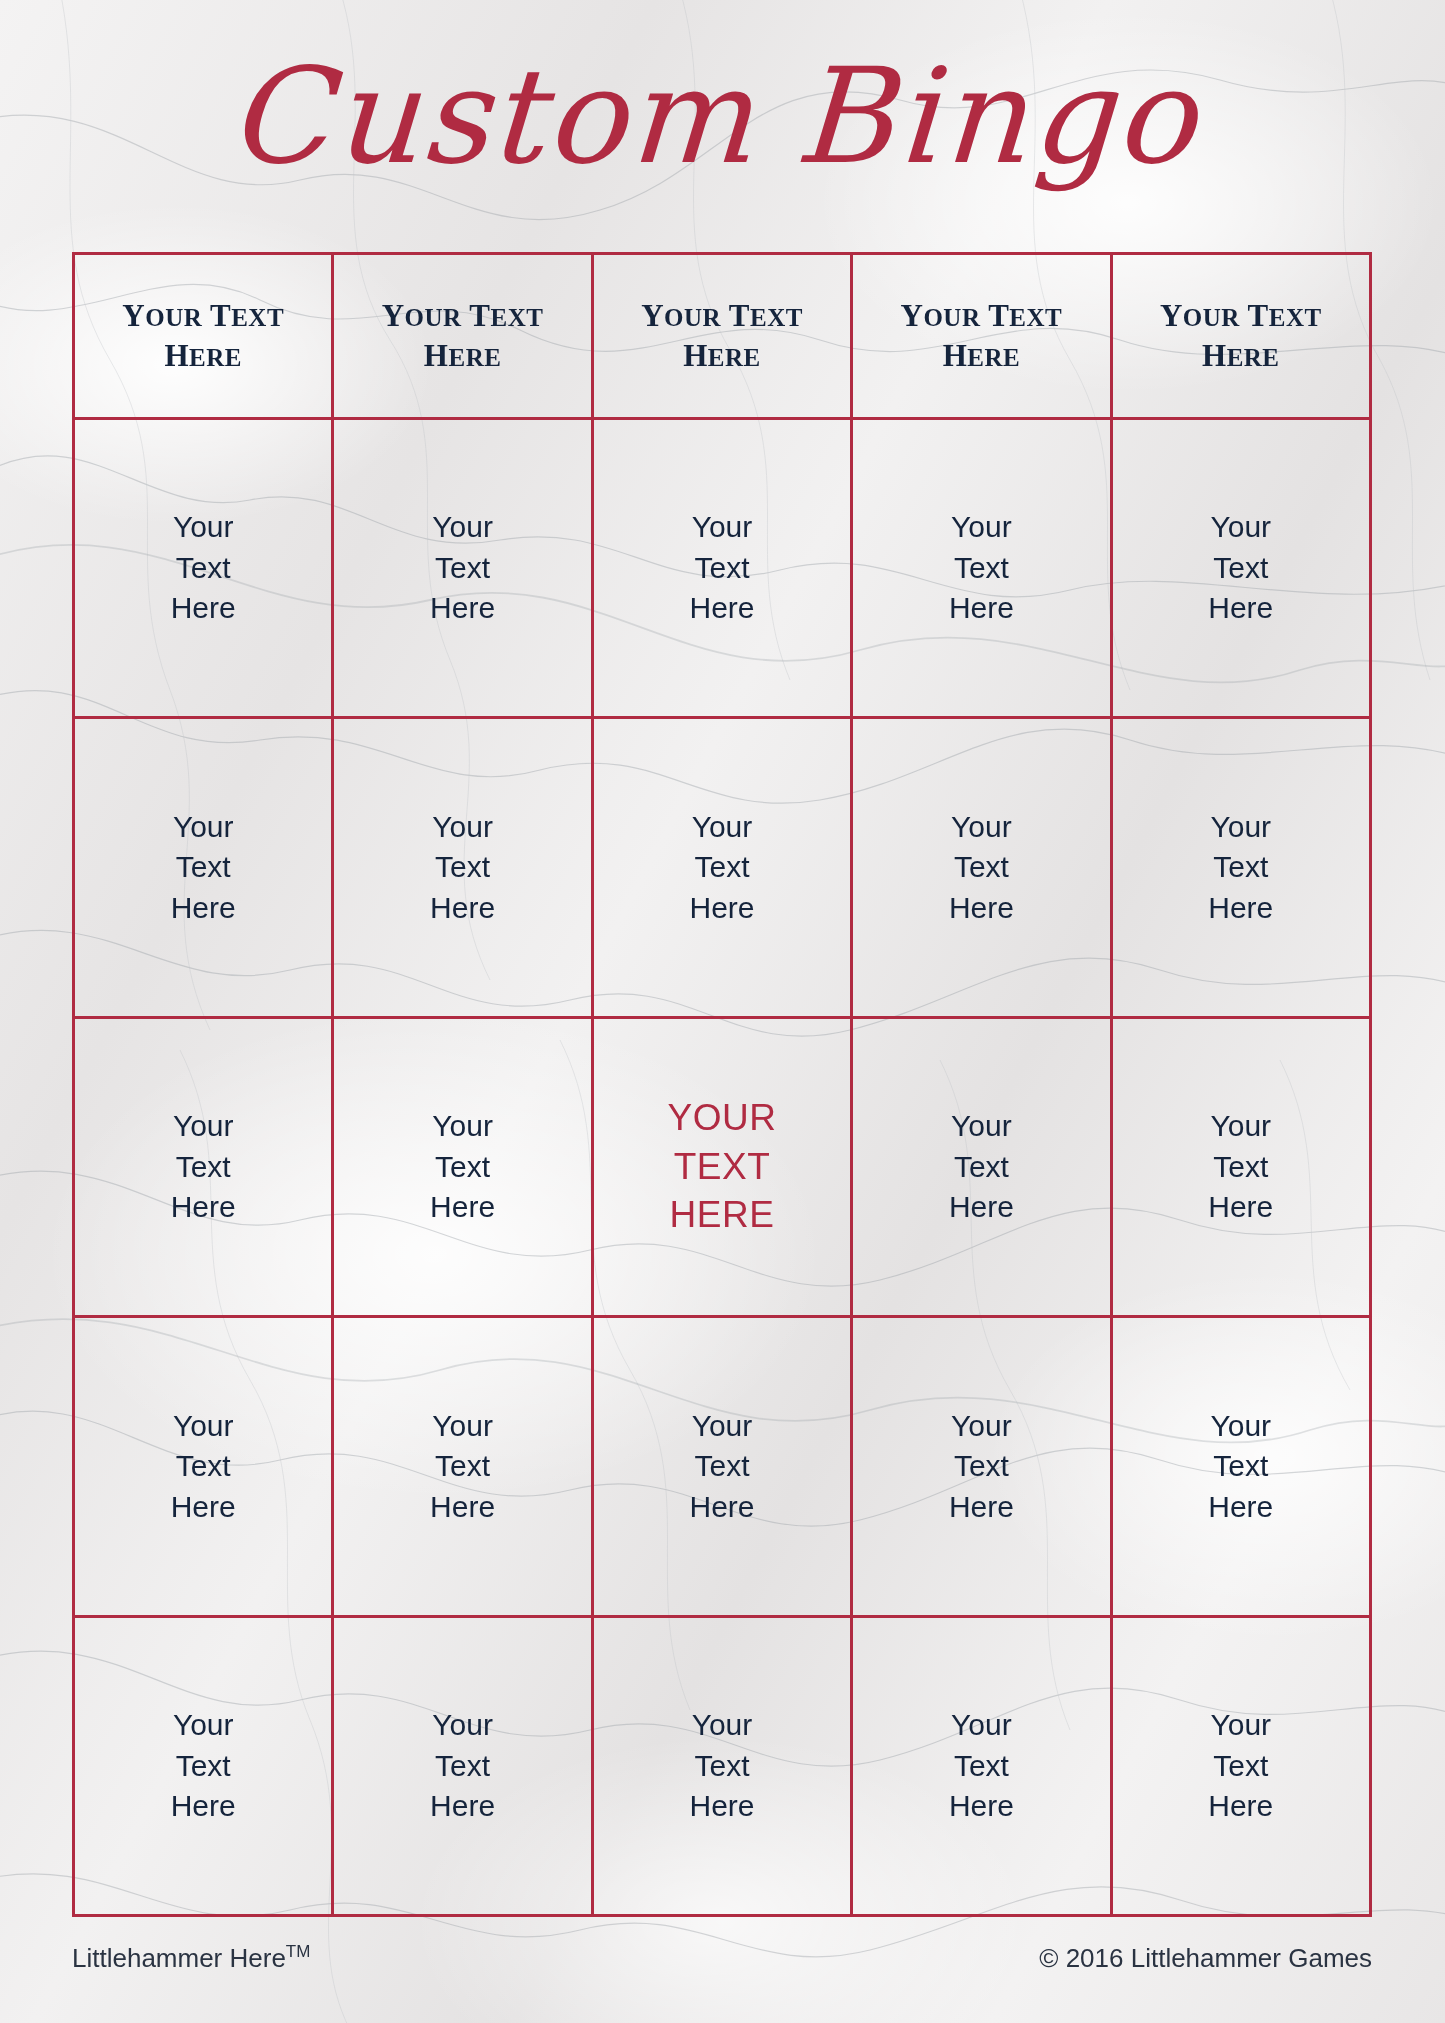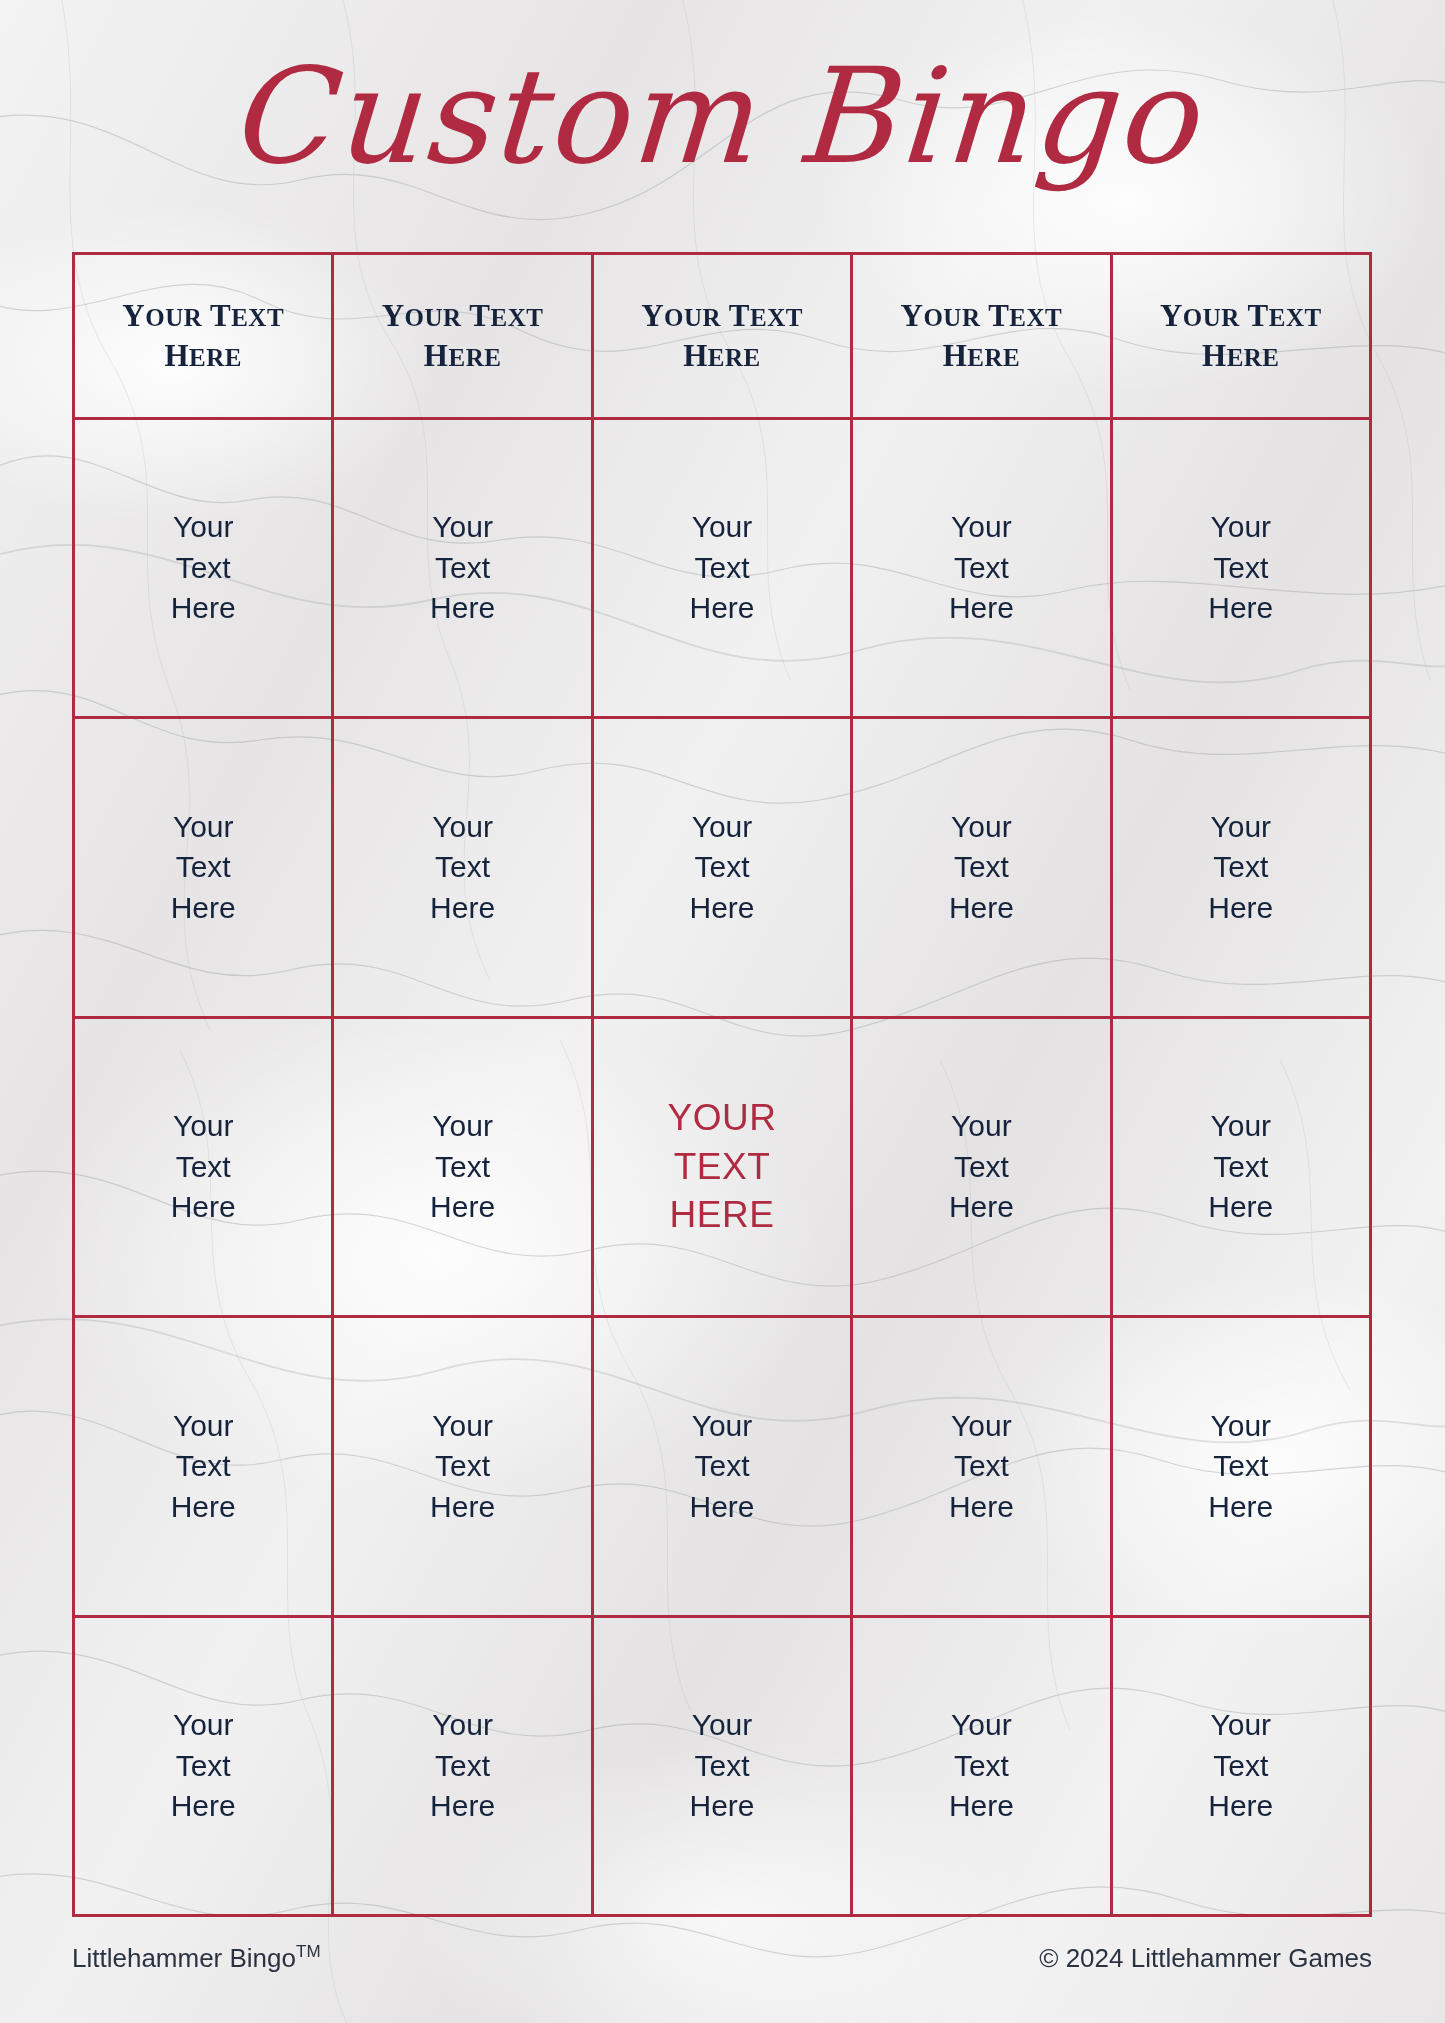--- a/index.html
+++ b/index.html
@@ -257,17 +257,17 @@
     <div class="cell body-cell">
         <span class="btxt">Your<br>Text<br>Here</span>
       </div>
     <div class="cell body-cell">
         <span class="btxt">Your<br>Text<br>Here</span>
       </div>
 
   </div>
 
   <div class="footer">
-    <div><span>Littlehammer Bingo</span><span class="tm">TM</span></div>
-    <div>© 2024 Littlehammer Games</div>
+    <div><span>Littlehammer Here</span><span class="tm">TM</span></div>
+    <div>© 2016 Littlehammer Games</div>
   </div>
 
 </div>
 
 </body></html>

